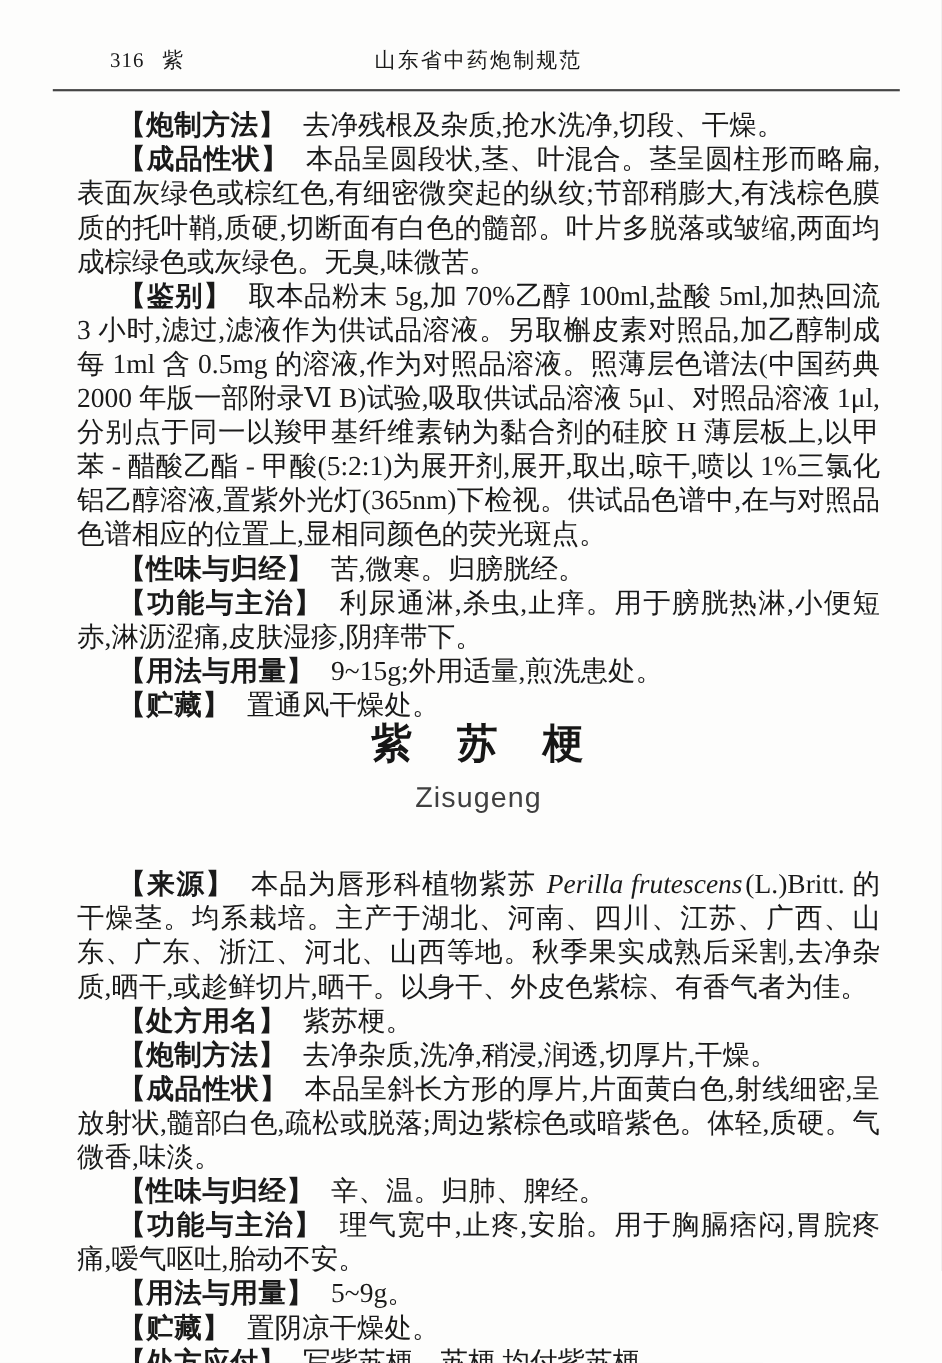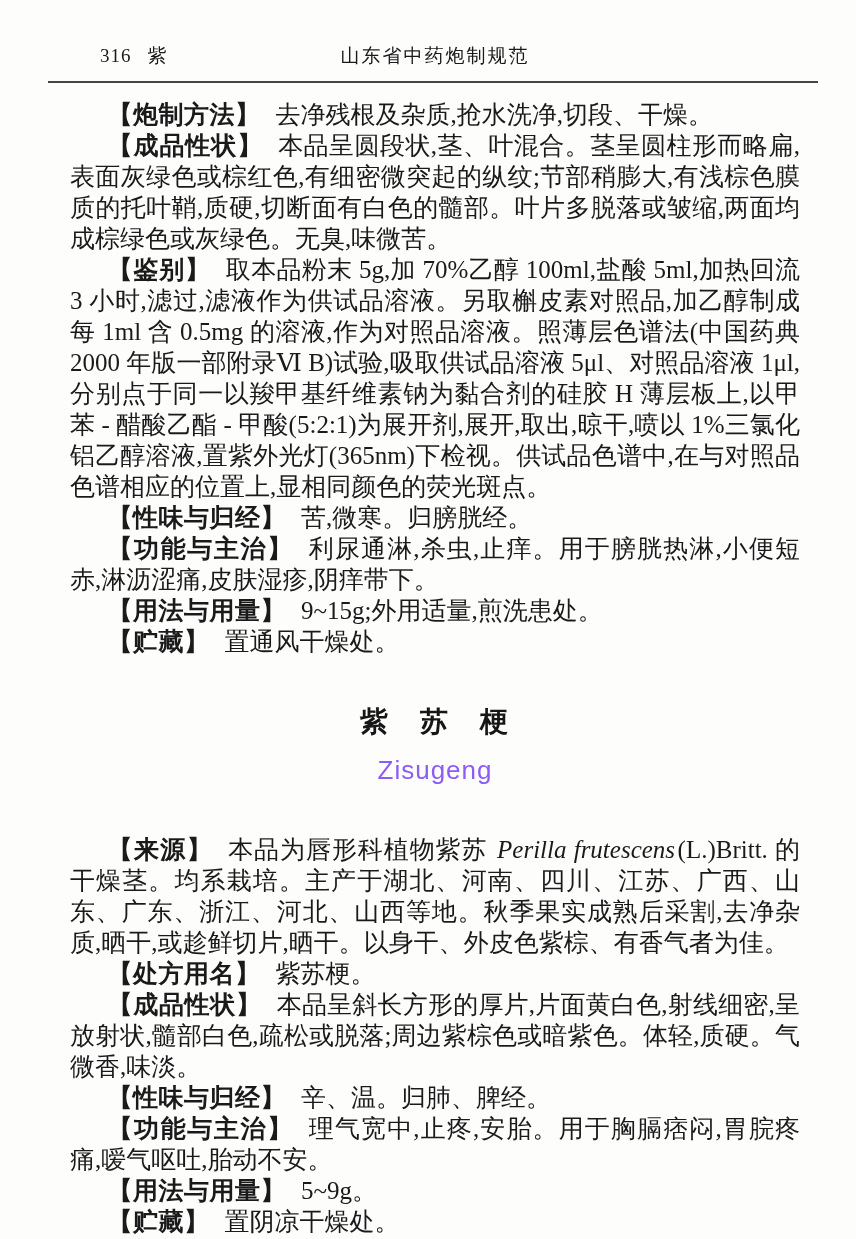--- a/index.html
+++ b/index.html
@@ -67,37 +67,36 @@
     padding-right: 0.6em;
     letter-spacing: 0.5px;
   }
   .latin {
     font-style: italic;
     font-family: "Liberation Serif", "DejaVu Serif", serif;
     padding: 0 0.1em;
   }
   
   .mono-title {
-    margin-top: 45px;
     text-align: center;
     font-family: Liberation Serif, serif;
     font-weight: bold;
-    font-size: 28px;
+    font-size: 37px;
     line-height: 40px;
     letter-spacing: 2px;
     color: #161616;
   }
   .mono-pinyin {
     margin-top: 12px;
     text-align: center;
     font-family: "Liberation Sans", "DejaVu Sans", sans-serif;
     font-size: 26px;
     line-height: 32px;
     letter-spacing: 1px;
-    color: #8b5cf6;
+    color: #404040;
   }
 </style>
 </head>
 <body>
 
 <div class="page">
 
   <div class="running-header">
     <div class="pagefolio">
       <span>316</span><span class="sec-char">紫</span>
@@ -115,20 +114,21 @@
     <p class="para"><span class="label">【用法与用量】</span><span>9~15g;外用适量,煎洗患处。</span></p>
     <p class="para"><span class="label">【贮藏】</span><span>置通风干燥处。</span></p>
   </div>
 
   <div class="mono-title">紫　苏　梗</div>
   <div class="mono-pinyin">Zisugeng</div>
 
   <div class="text-block block-second">
     <p class="para"><span class="label">【来源】</span><span>本品为唇形科植物紫苏 </span><span class="latin">Perilla frutescens</span><span>(L.)Britt. 的干燥茎。均系栽培。主产于湖北、河南、四川、江苏、广西、山东、广东、浙江、河北、山西等地。秋季果实成熟后采割,去净杂质,晒干,或趁鲜切片,晒干。以身干、外皮色紫棕、有香气者为佳。</span></p>
     <p class="para"><span class="label">【处方用名】</span><span>紫苏梗。</span></p>
+    <p class="para"><span class="label">【炮制方法】</span><span>去净杂质,洗净,稍浸,润透,切厚片,干燥。</span></p>
     <p class="para"><span class="label">【成品性状】</span><span>本品呈斜长方形的厚片,片面黄白色,射线细密,呈放射状,髓部白色,疏松或脱落;周边紫棕色或暗紫色。体轻,质硬。气微香,味淡。</span></p>
     <p class="para"><span class="label">【性味与归经】</span><span>辛、温。归肺、脾经。</span></p>
     <p class="para"><span class="label">【功能与主治】</span><span>理气宽中,止疼,安胎。用于胸膈痞闷,胃脘疼痛,嗳气呕吐,胎动不安。</span></p>
     <p class="para"><span class="label">【用法与用量】</span><span>5~9g。</span></p>
     <p class="para"><span class="label">【贮藏】</span><span>置阴凉干燥处。</span></p>
     <p class="para"><span class="label">【处方应付】</span><span>写紫苏梗、苏梗,均付紫苏梗。</span></p>
   </div>
 
 </div>
 

